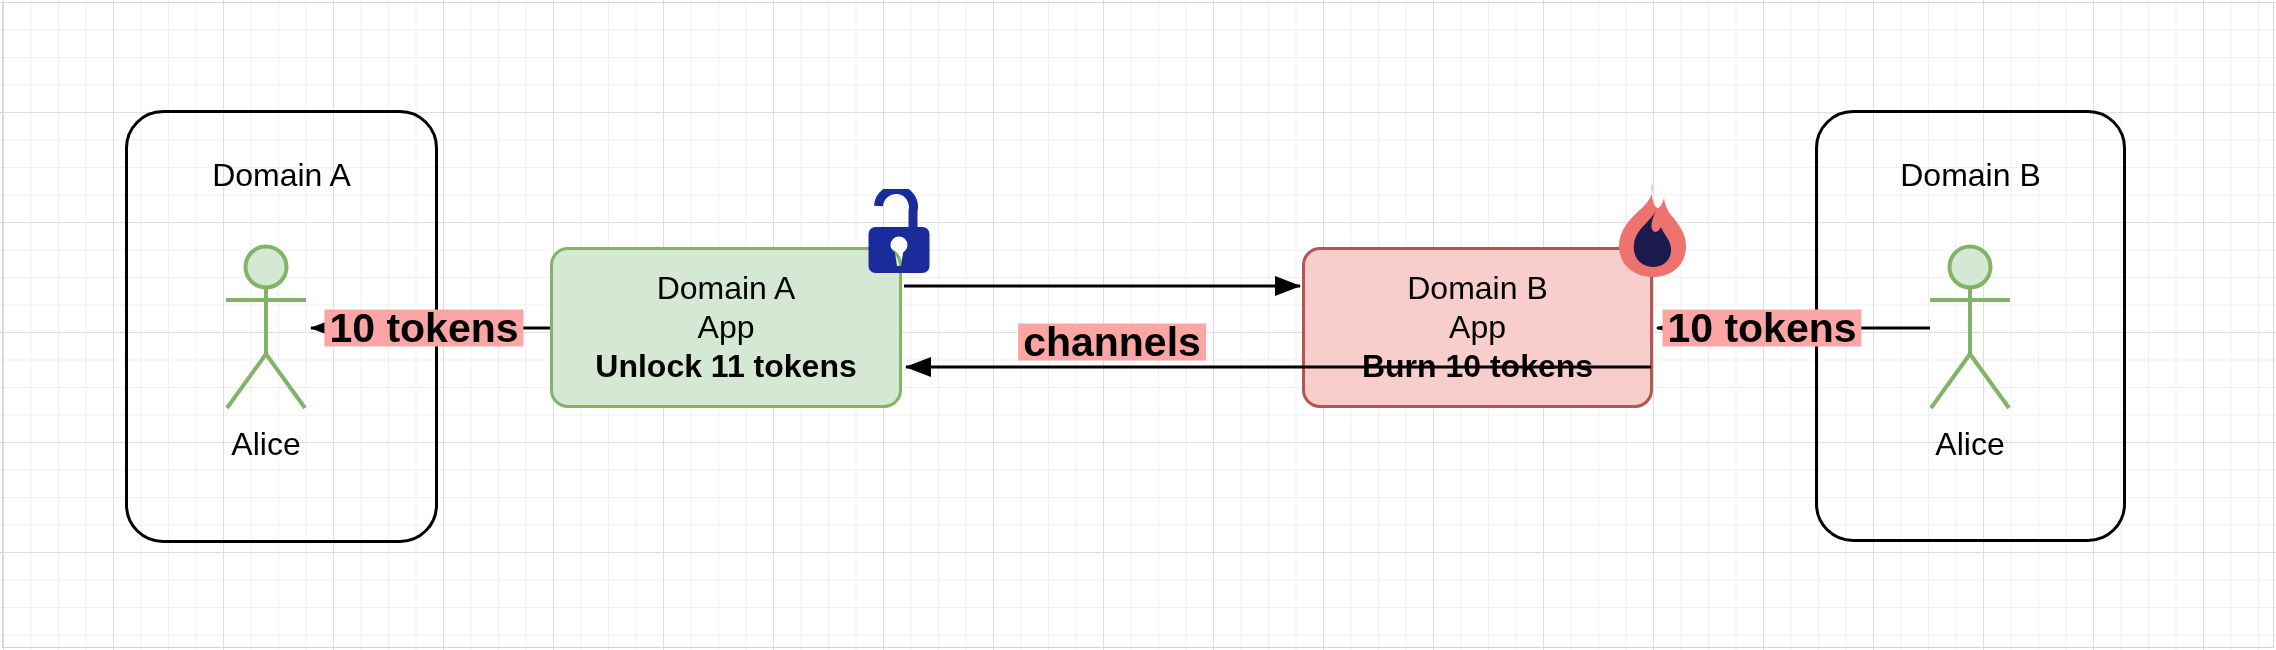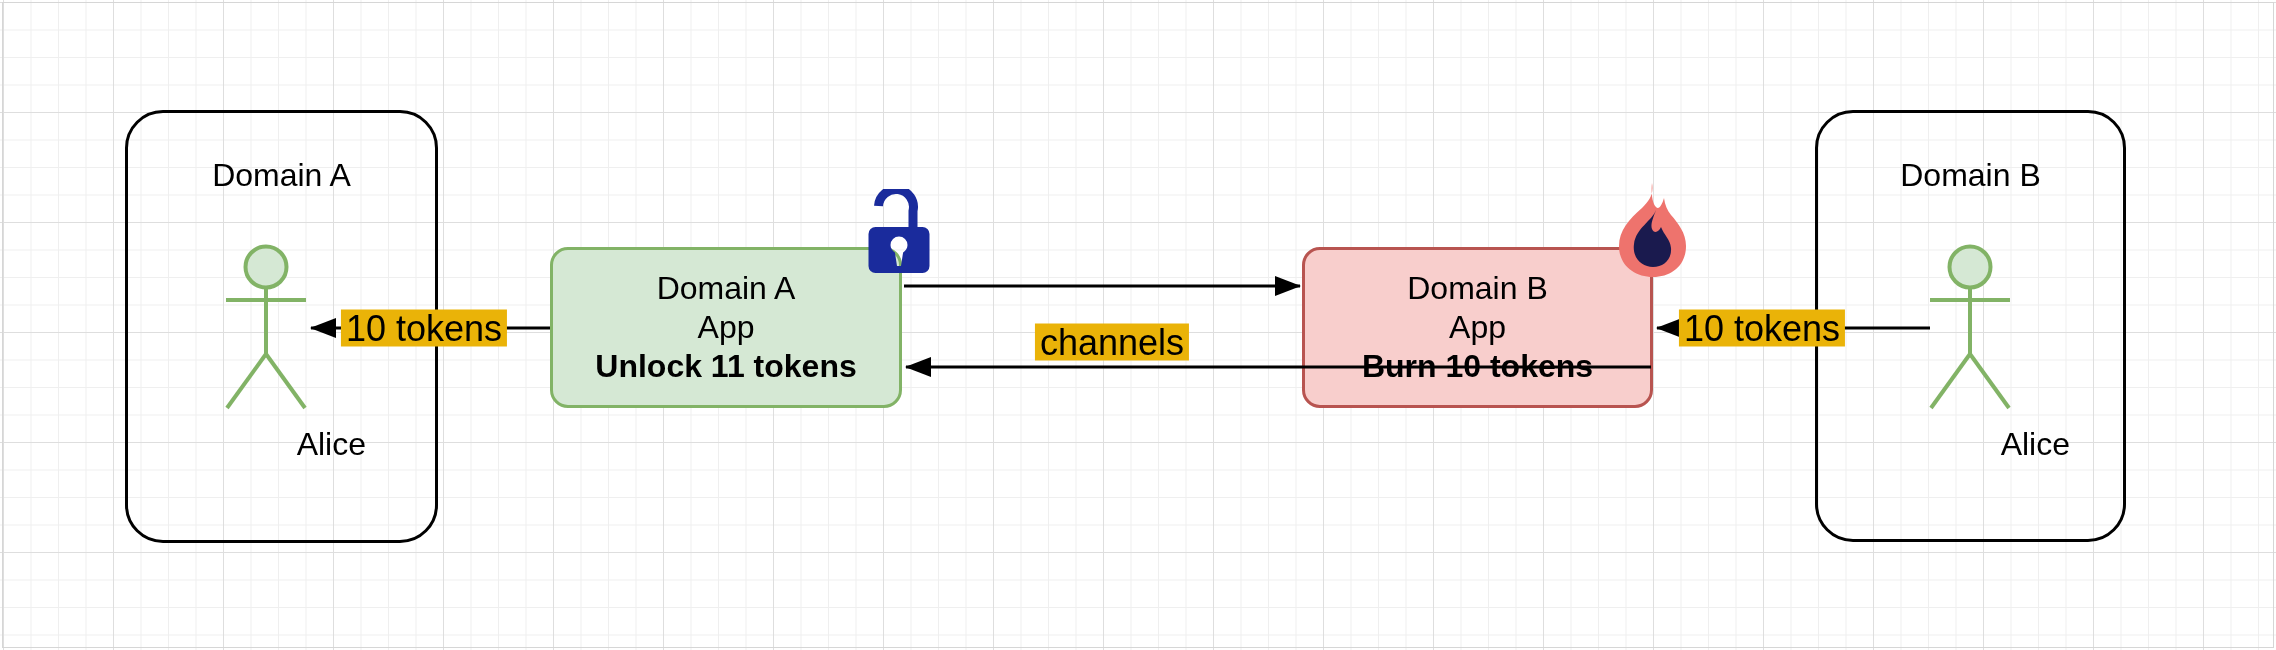--- a/index.html
+++ b/index.html
@@ -21,42 +21,42 @@
   
   .domain-box{position:absolute;border:3px solid #000;border-radius:38px;background:transparent;box-sizing:border-box;}
   #domainA{left:125px;top:110px;width:313px;height:433px;}
   #domainB{left:1815px;top:110px;width:311px;height:432px;}
   .domain-title{position:absolute;left:0;right:0;top:44px;text-align:center;font-size:32px;line-height:37px;}
 
   
   .actor{position:absolute;width:92px;height:170px;z-index:5;}
   #actorA{left:220px;top:242px;}
   #actorB{left:1924px;top:242px;}
-  .actor-label{position:absolute;width:200px;text-align:right;font-size:32px;line-height:37px;z-index:5;}
+  .actor-label{position:absolute;width:200px;text-align:center;font-size:32px;line-height:37px;z-index:5;}
   #aliceA{left:166px;top:426px;}
   #aliceB{left:1870px;top:426px;}
 
   
   .app-box{position:absolute;top:247px;height:161px;border-radius:18px;box-sizing:border-box;
     display:flex;flex-direction:column;align-items:center;justify-content:center;
     font-size:32px;line-height:39px;text-align:center;z-index:4;}
   #appA{left:550px;width:352px;background:var(--green-fill,#d5e8d4);border:3px solid var(--green-stroke,#82b366);}
   #appB{left:1302px;width:351px;background:var(--red-fill,#f8cecc);border:3px solid var(--red-stroke,#b85450);}
   .app-action{font-weight:bold;}
 
   
   .corner-icon{position:absolute;z-index:20;}
   #lockIcon{left:867px;top:189px;width:64px;height:85px;}
   #fireIcon{left:1616px;top:183px;width:73px;height:96px;}
 
   
   #edges{position:absolute;left:0;top:0;z-index:10;pointer-events:none;}
   #edges line{pointer-events:stroke;}
-  .edge-label{position:absolute;transform:translate(-50%,-50%);font-size:36px;line-height:37px;
-    background:#eab308;padding:0 5px;white-space:nowrap;z-index:15;}
+  .edge-label{position:absolute;transform:translate(-50%,-50%);font-size:41px;line-height:37px;
+    background:#fca5a5;padding:0 5px;white-space:nowrap;z-index:15;font-weight:bold;}
   #channelsLabel{left:1112px;top:342px;}
   #tokensLeft{left:424px;top:328px;}
   #tokensRight{left:1762px;top:328px;}
 </style>
 </head>
 <body>
 
 <div class="frame"></div>
 
 <div class="domain-box" id="domainA">

